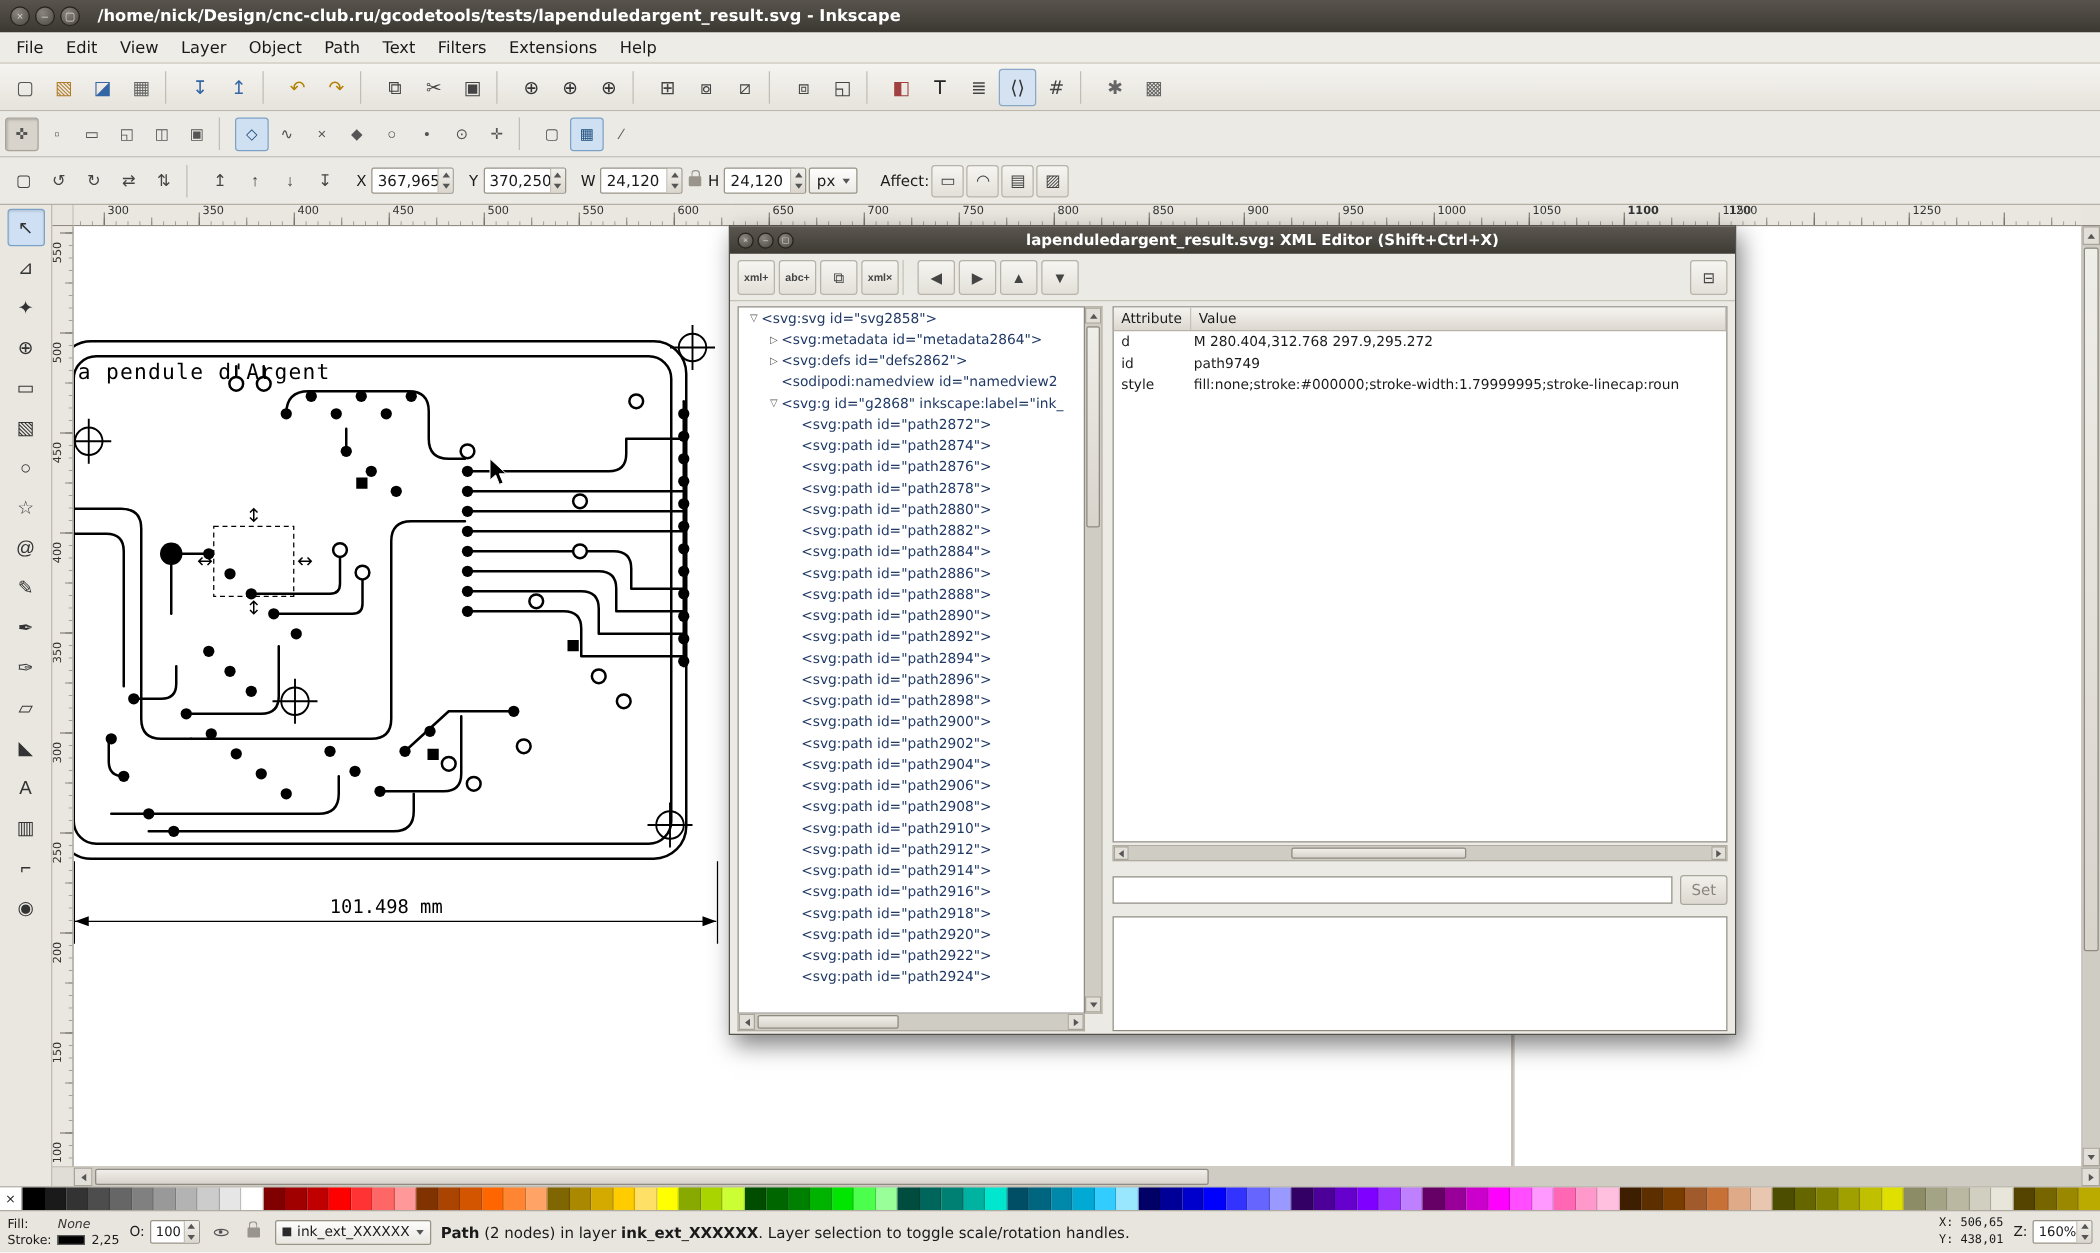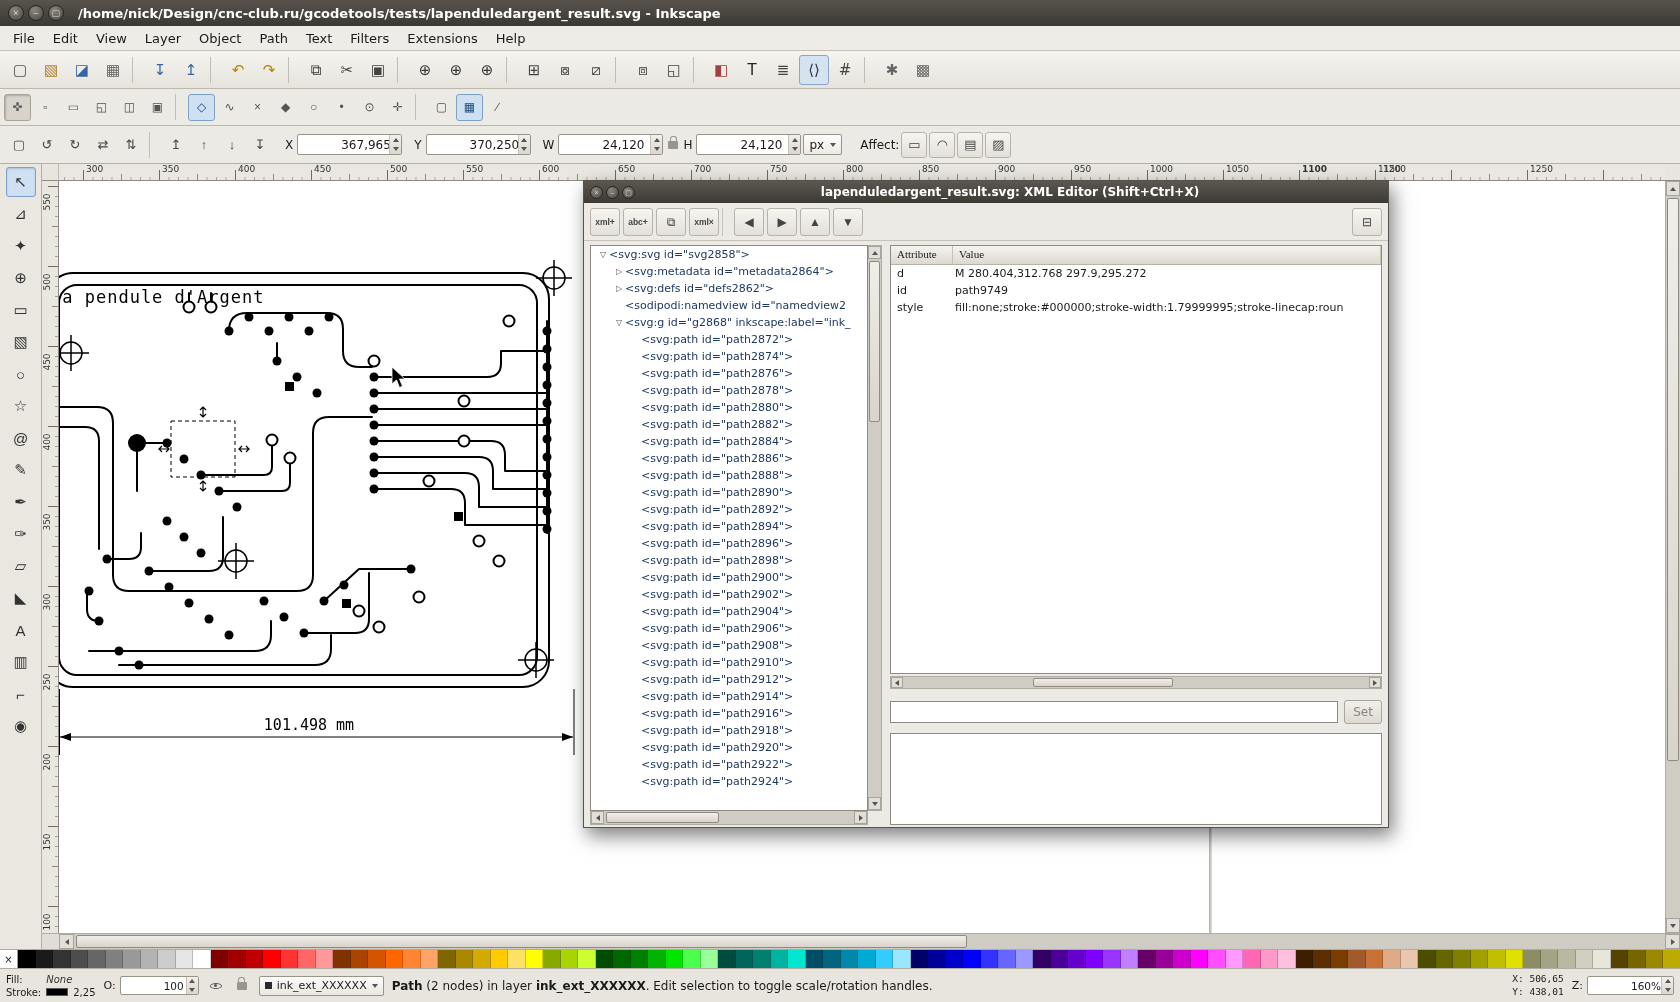--- a/index.html
+++ b/index.html
@@ -28,21 +28,21 @@
   .snap-btn { width:27px; height:27px; border:1px solid transparent; border-radius:3px; background:none; display:flex; align-items:center; justify-content:center; color:#555; }
   .snap-btn .glyph { font-size:12px; }
   .snap-btn.pressed { background:#d8d4cc; border-color:#a8a49a; box-shadow:inset 1px 1px 2px rgba(0,0,0,.2); }
   .snap-btn.active { background:#cfe0f2; border-color:#7da2c8; color:#1c4b7a; }
 
   .toolcontrols { flex:0 0 38px; background:#eceae4; border-bottom:1px solid #b4b0a6; display:flex; align-items:center; padding:0 6px; gap:2px; font-size:12px; }
   .tc-btn { width:26px; height:26px; border:1px solid transparent; border-radius:3px; background:none; display:flex; align-items:center; justify-content:center; color:#444; }
   .tc-btn .glyph { font-size:13px; }
   .field-label { margin:0 2px 0 10px; }
   .spinbox { display:flex; align-items:stretch; height:21px; border:1px solid #999488; background:#fff; border-radius:2px; }
-  .spinbox .val { padding:0 4px; display:flex; align-items:center; font-size:12px;margin-left:39px; }
+  .spinbox .val { padding:0 4px; display:flex; align-items:center; font-size:12px; }
   .spinbox .val.w50 { width:52px; }
   .spin-btns { width:12px; display:flex; flex-direction:column; border-left:1px solid #c4c0b6; background:linear-gradient(#f2f0ec,#dbd7cf); }
   .spin-btns i { flex:1; display:flex; align-items:center; justify-content:center; }
   .tri-up { width:0; height:0; border-left:3px solid transparent; border-right:3px solid transparent; border-bottom:4px solid #555; }
   .tri-down { width:0; height:0; border-left:3px solid transparent; border-right:3px solid transparent; border-top:4px solid #555; }
   .tri-left { width:0; height:0; border-top:3px solid transparent; border-bottom:3px solid transparent; border-right:4px solid #555; }
   .tri-right { width:0; height:0; border-top:3px solid transparent; border-bottom:3px solid transparent; border-left:4px solid #555; }
   .unit-select { display:flex; height:21px; border:1px solid #999488; background:linear-gradient(#fdfdfc,#eceae5); align-items:center; padding:0 5px; gap:6px; border-radius:2px; }
   .lock-icon { position:relative; width:10px; height:8px; background:#9a958c; border-radius:1px; display:inline-block; margin:0 3px; }
   .lock-icon::before { content:""; position:absolute; top:-5px; left:1.5px; width:5px; height:5px; border:1.5px solid #9a958c; border-bottom:none; border-radius:3px 3px 0 0; }
@@ -117,21 +117,21 @@
   .dlg-body { flex:1; display:flex; min-height:0; padding:4px 6px 2px; gap:8px; }
   .dlg-left { flex:0 0 292px; display:flex; flex-direction:column; min-height:0; }
   .tree-wrap { flex:1; display:flex; min-height:0; }
   .xml-tree { flex:1; background:#fff; border:1px solid #8f8b82; overflow:hidden; font-size:11px; color:#1f3864; }
   .tree-row { height:17px; display:flex; align-items:center; white-space:nowrap; }
   .tree-exp { flex:0 0 12px; text-align:center; color:#555; font-size:8px; }
   .tree-vscroll { flex:0 0 14px; background:#d9d6cf; border:1px solid #b0aca2; border-left:none; display:flex; flex-direction:column; }
   .tree-hscroll { flex:0 0 14px; margin-right:14px; background:#d9d6cf; border:1px solid #b0aca2; border-top:none; display:flex; }
   .dlg-right { flex:1; display:flex; flex-direction:column; min-width:0; }
   .attr-table { flex:1; background:#fff; border:1px solid #8f8b82; overflow:hidden; display:flex; flex-direction:column; font-size:11px; }
-  .attr-header { display:flex; flex:0 0 19px; background:linear-gradient(#f6f4f0,#dcd8d0); border-bottom:1px solid #b7b3a9;font-family:Liberation Serif, serif; }
+  .attr-header { display:flex; flex:0 0 19px; background:linear-gradient(#f6f4f0,#dcd8d0); border-bottom:1px solid #b7b3a9; }
   .attr-hcell { padding:2px 6px; border-right:1px solid #c6c2b8; }
   .attr-hcell.name, .attr-name { width:62px; flex:0 0 62px; }
   .attr-hcell.value { flex:1; }
   .attr-row { display:flex; height:17px; align-items:center; }
   .attr-name { padding:0 6px; }
   .attr-value { flex:1; white-space:nowrap; overflow:hidden; padding:0 2px; }
   .attr-hscroll { flex:0 0 13px; margin-top:2px; background:#d9d6cf; border:1px solid #b0aca2; display:flex; }
   .attr-input-row { flex:0 0 26px; margin-top:10px; display:flex; gap:6px; align-items:center; }
   .attr-input { flex:1; height:22px; border:1px solid #8f8b82; background:#fff; font:12px "DejaVu Sans",sans-serif; padding:0 4px; }
   .set-btn { flex:0 0 38px; height:24px; border:1px solid #aaa69c; border-radius:3px; background:linear-gradient(#f2f0ec,#ddd9d1); color:#8a867c; font-size:12px; font-family:inherit; }
@@ -925,21 +925,21 @@
       </button>
     <button class="icon-btn">
         <span class="lock-icon"></span>
       </button>
     <div class="layer-select">
       <span class="layer-dot"></span>
       <span>ink_ext_XXXXXX</span>
       <span class="tri-down"></span>
     </div>
     <div class="status-msg">
-      <span class="bold">Path</span><span> (2 nodes) in layer </span><span class="bold">ink_ext_XXXXXX</span><span>. Edit selection to toggle scale/rotation handles.</span>
+      <span class="bold">Path</span><span> (2 nodes) in layer </span><span class="bold">ink_ext_XXXXXX</span><span>. Layer selection to toggle scale/rotation handles.</span>
     </div>
     <div class="coords">
       <span><span>X:</span> <span>506,65</span></span>
       <span><span>Y:</span> <span>438,01</span></span>
     </div>
     <div class="zoom-block">
       <span>Z:</span>
       <span class="spinbox mini-spin">
           <span class="val" style="width:34px;">160%</span>
           <span class="spin-btns">

